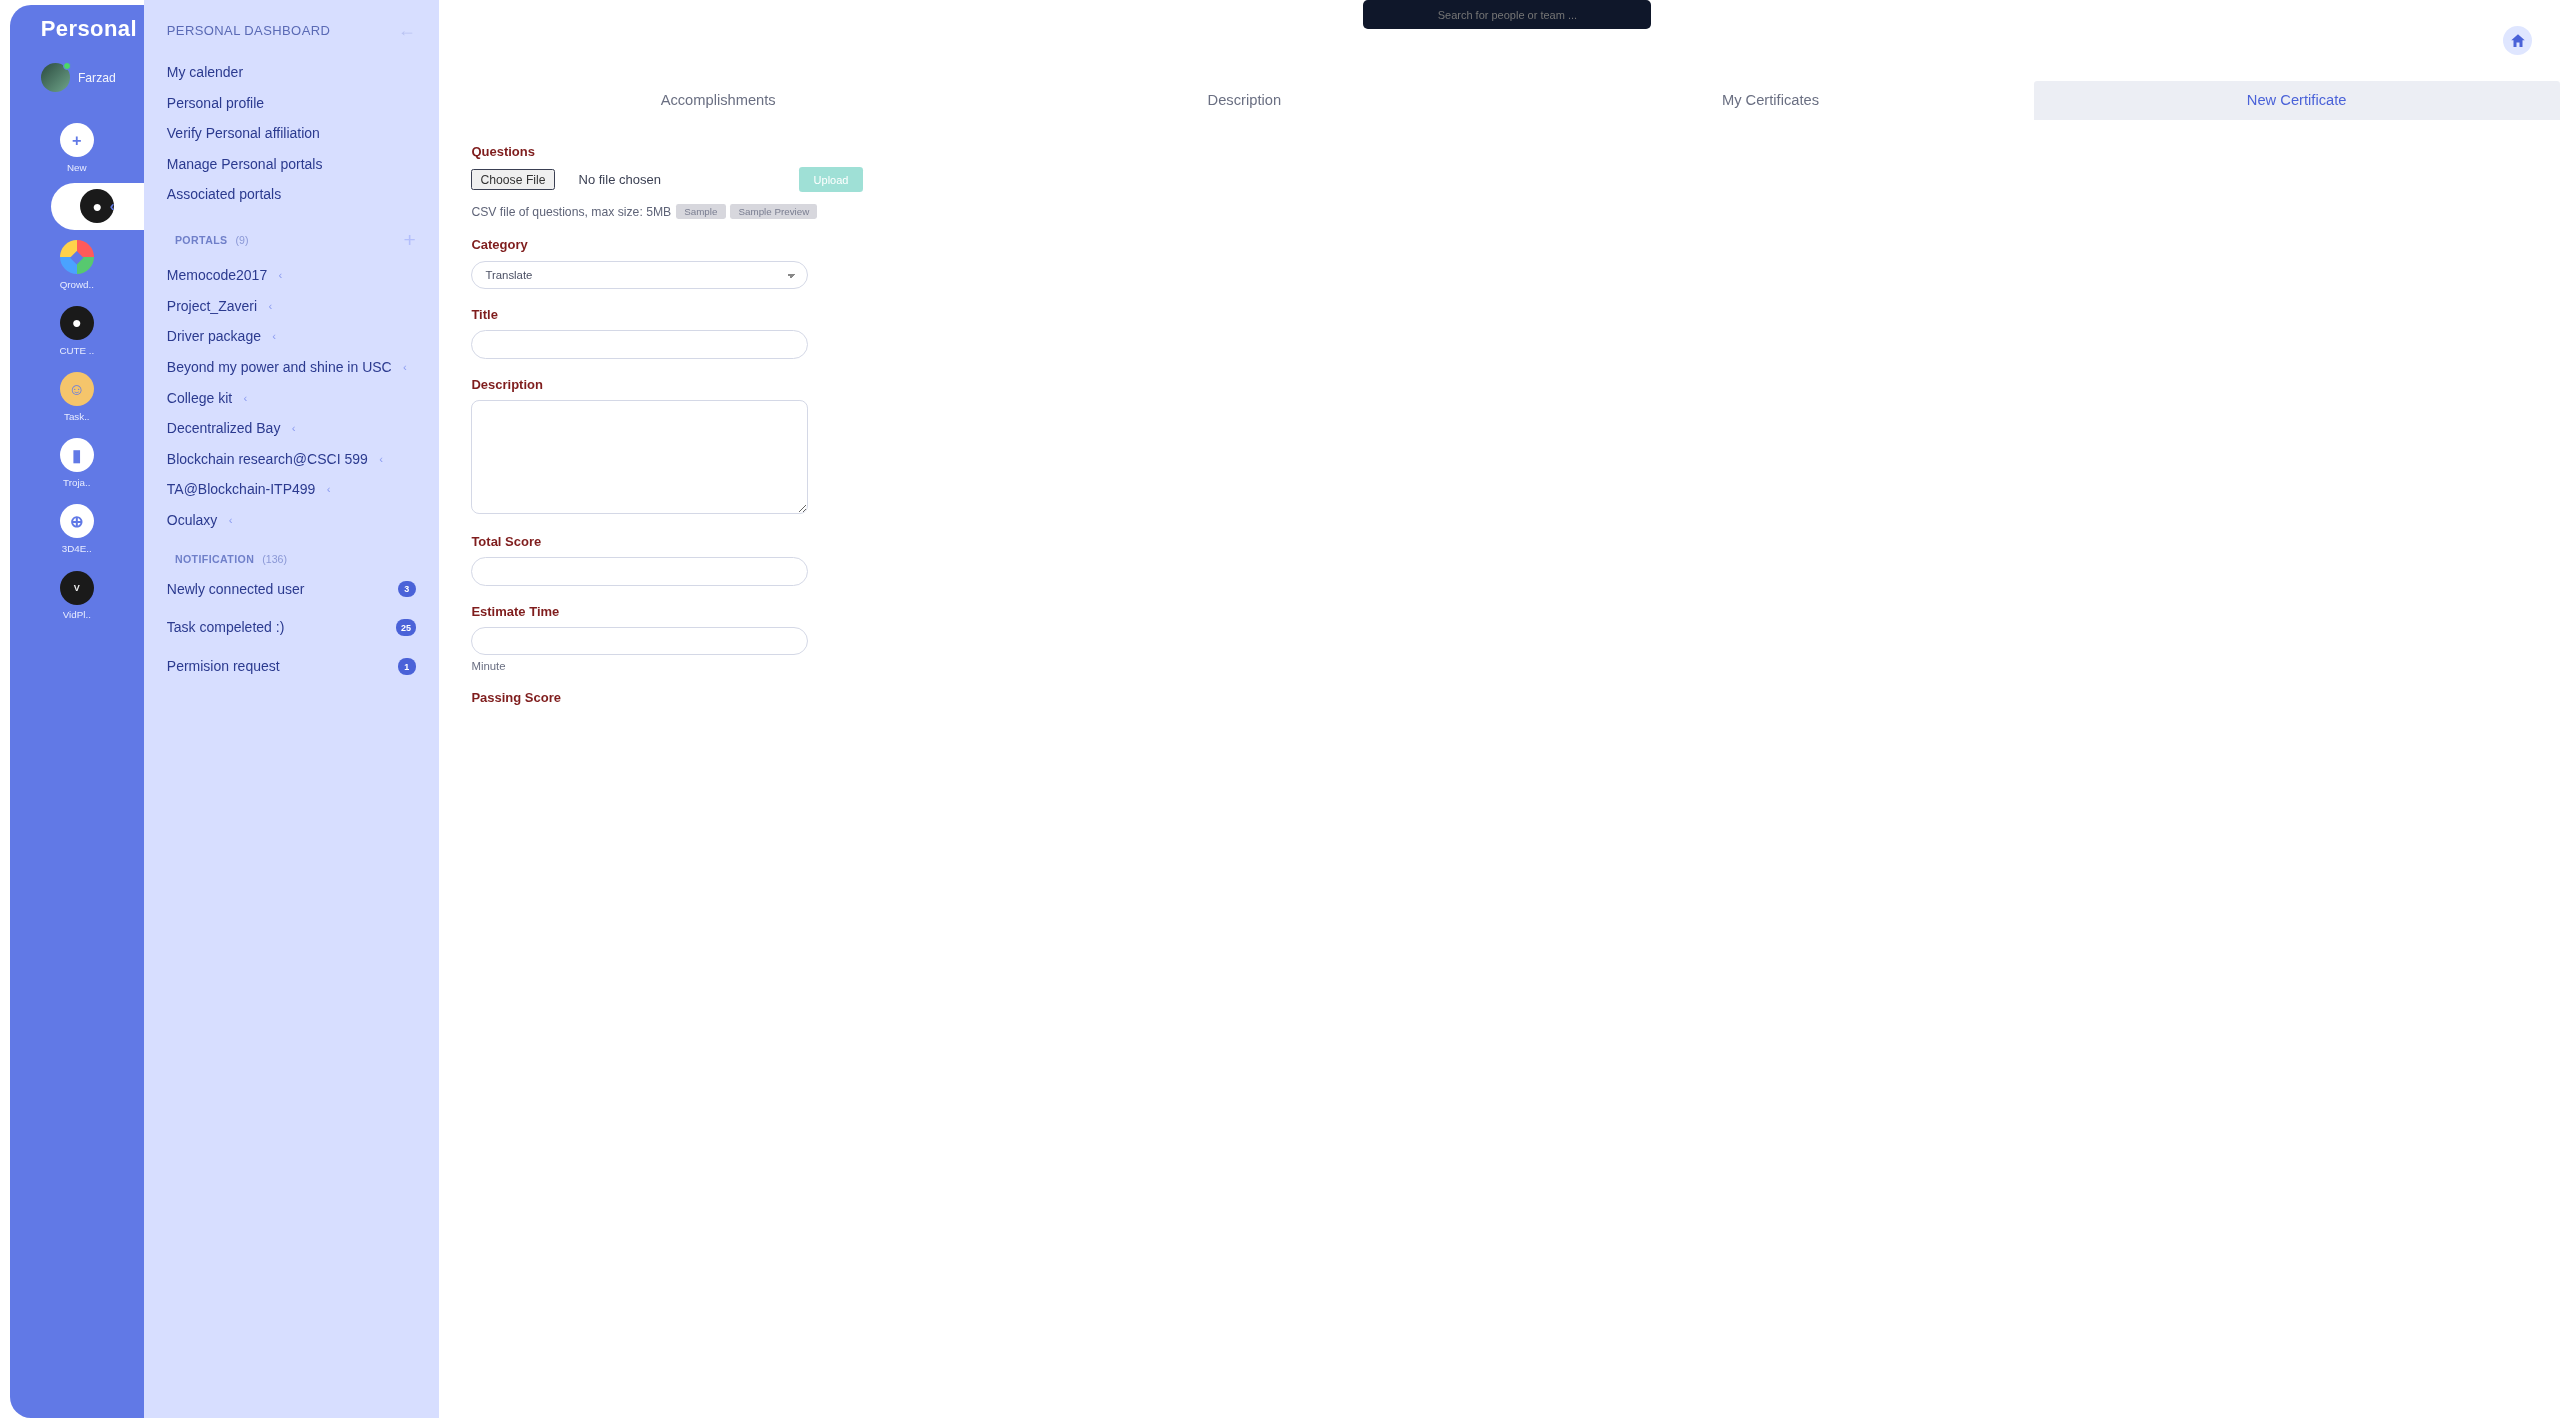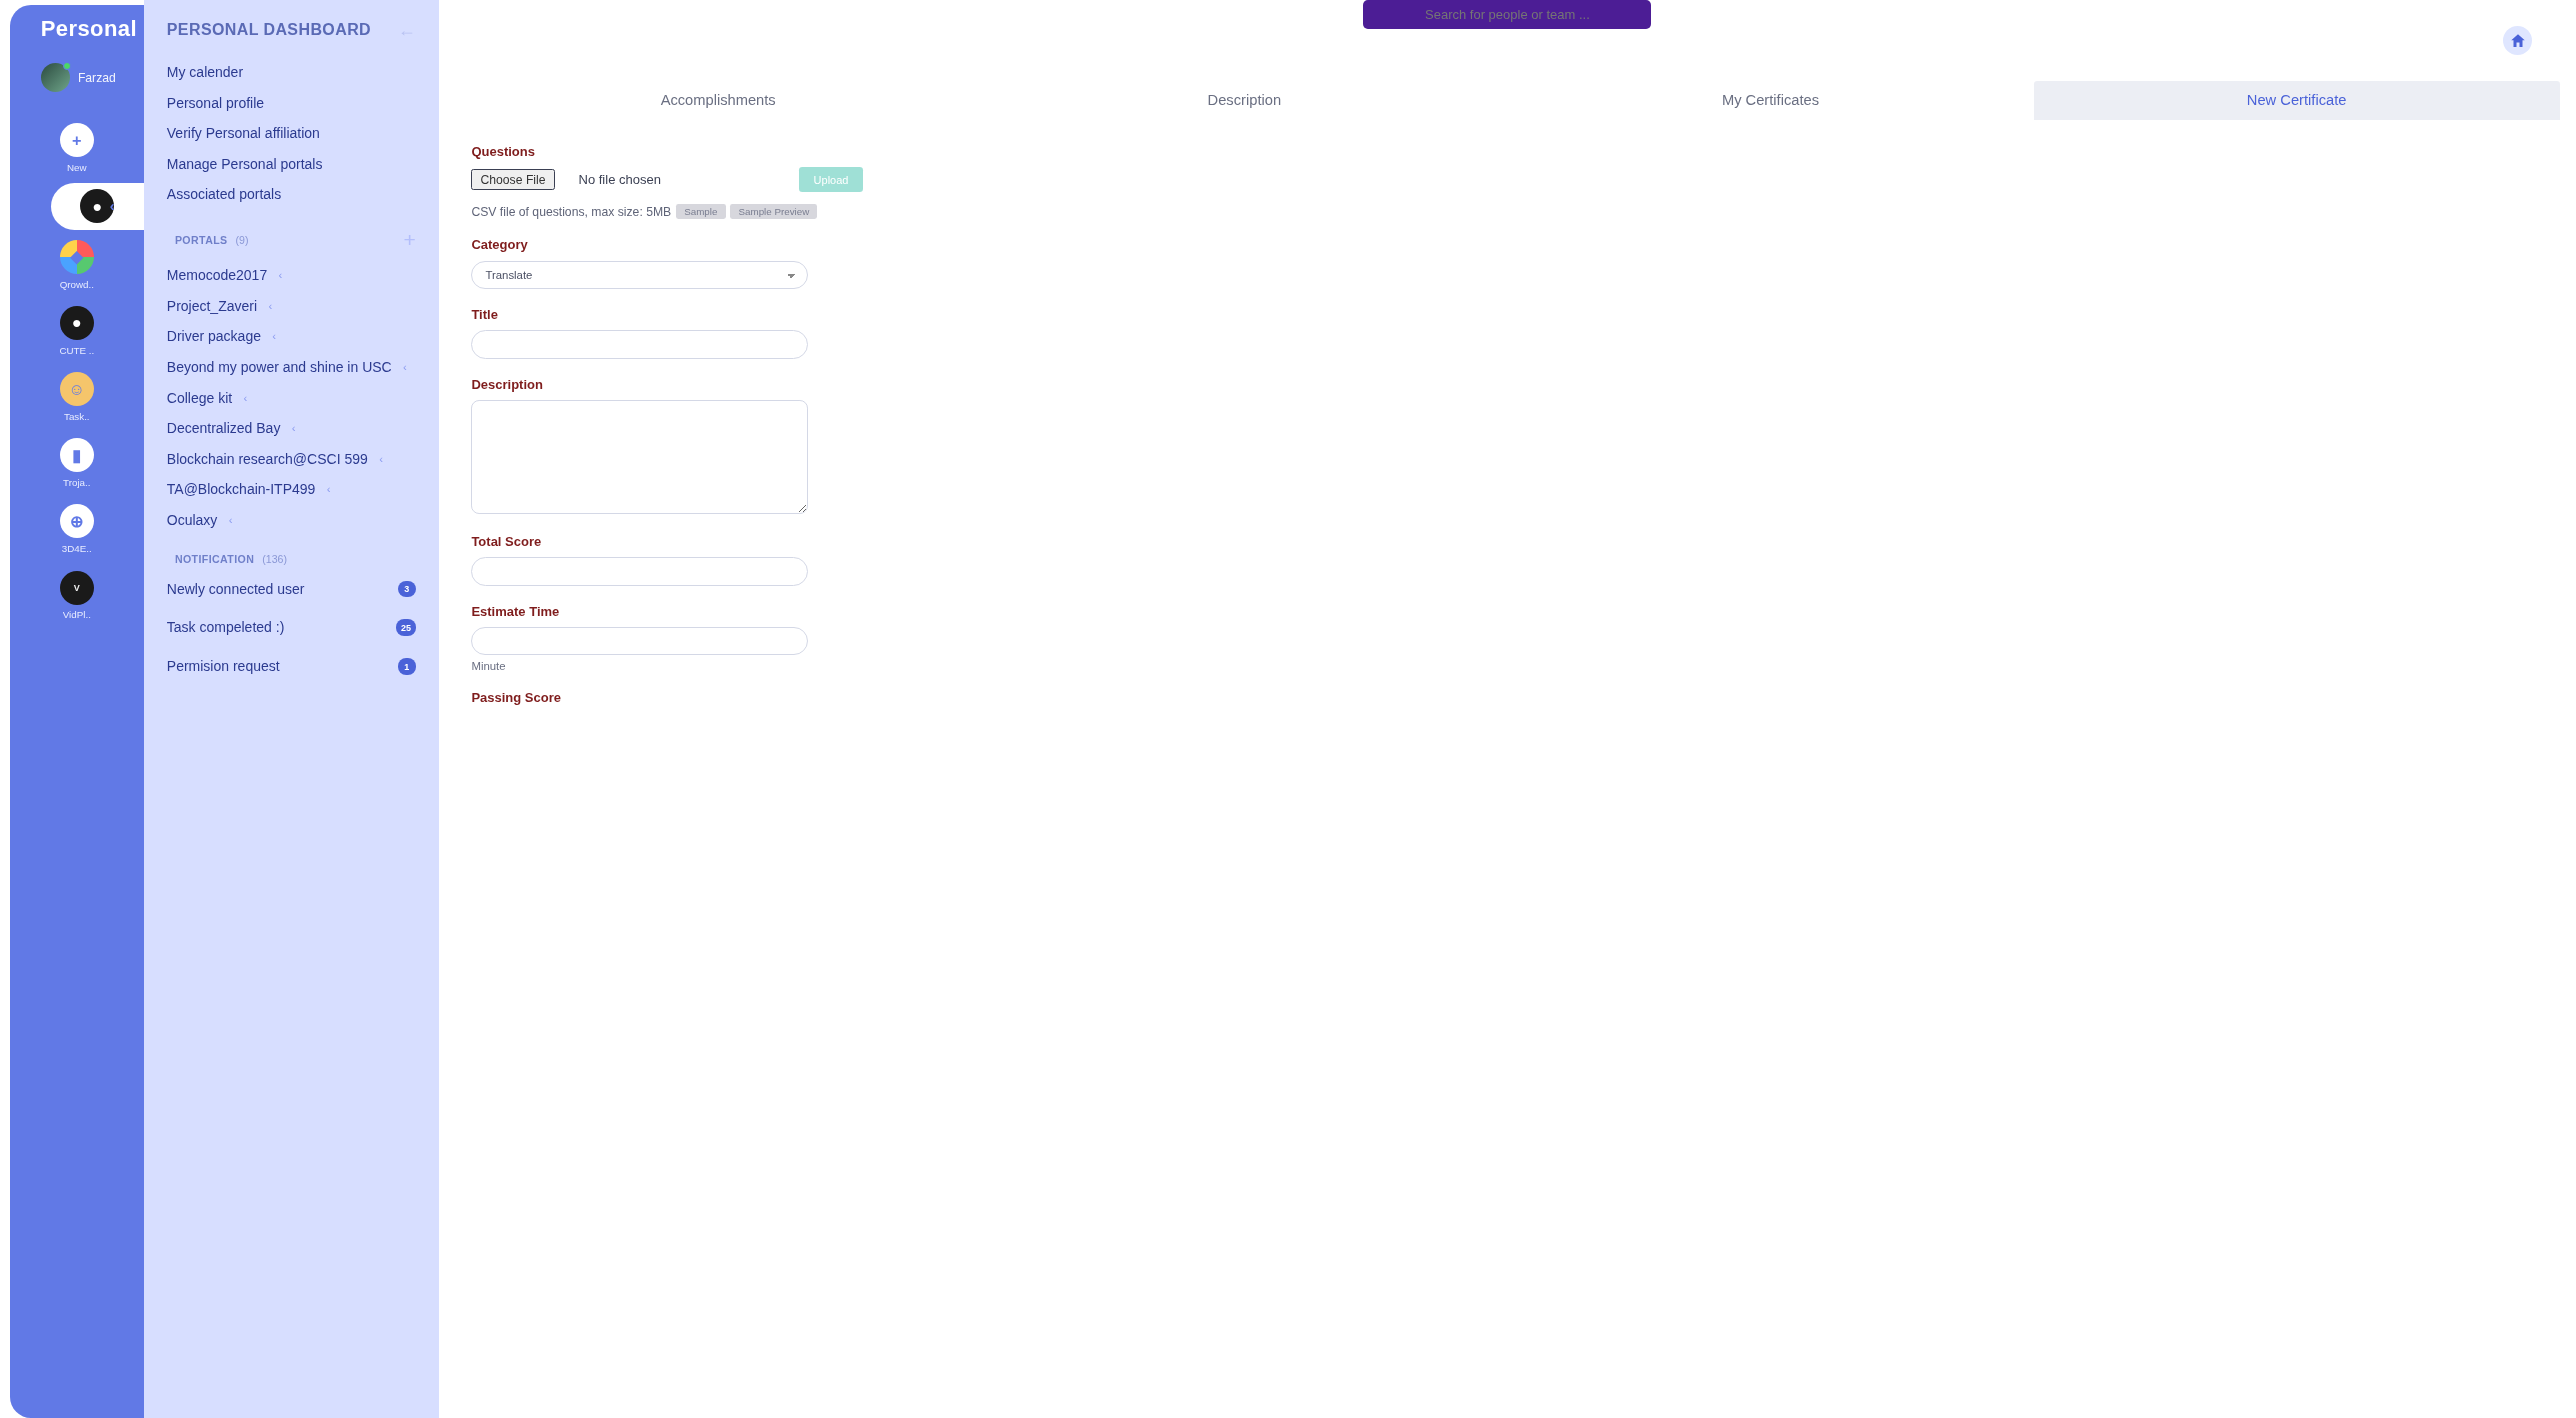--- a/index.html
+++ b/index.html
@@ -45,36 +45,36 @@
 .rail-chev { font-size: 14.7px; font-weight: 700; }
 
 
 .side {
   width: 295px;
   background: #d7deff;
   padding: 19.5px 23px;
   color: #2b3a8f;
 }
 .side-head { display: flex; align-items: center; justify-content: space-between; margin-bottom: 16.3px; }
-.side-head-title { font-size: 16px; font-weight: 700; color: #5a6ab5; letter-spacing: 0.4px; }
+.side-head-title { font-size: 13px; font-weight: 400; color: #5a6ab5; letter-spacing: 0.4px; }
 .side-back { font-size: 18px; color: #b9c3f2; cursor: pointer; }
 .side-list { list-style: none; }
 .side-list li { padding: 7.3px 0; font-size: 14px; font-weight: 500; color: #2b3a8f; cursor: pointer; display: flex; align-items: center; gap: 11.4px; }
 .side-list li .chev { color: #8c9cf0; font-size: 11.4px; }
 .section-head { display:flex; align-items:center; justify-content:space-between; margin-top:18px; margin-bottom:8.1px; padding-left:8.1px; }
 .section-title { font-size: 10.6px; font-weight: 700; color: #6f7fc9; letter-spacing: 0.4px; }
 .section-count { color: #8b98d6; font-size:10.6px; margin-left:4.9px; }
 .section-add { font-size: 21px; color: #b3befb; cursor:pointer; font-weight:300; }
 .notif-row { display:flex; align-items:flex-start; justify-content:space-between; padding:7.3px 0; font-size:14px; font-weight:500; color:#2b3a8f; cursor:pointer;margin-top:8px; }
 .badge { background:#4a62d8; color:#fff; border-radius:8.1px; min-width:18px; height:16.3px; display:flex; align-items:center; justify-content:center; font-size:9px; font-weight:600; padding:0 4.9px; }
 
 
 .main { flex: 1; padding: 0 16.3px 33px; position:relative; }
 .topbar { display:flex; justify-content:center; padding:0; position:relative; height:31px; }
-.search { width:288px; height:29px; background:#4c1d95; border:none; border-radius:4.9px; text-align:center; font-size:13px; color:#9aa0b5; outline:none; }
+.search { width:288px; height:29px; background:#0f172a; border:none; border-radius:4.9px; text-align:center; font-size:11px; color:#9aa0b5; outline:none; }
 .home-badge { position:absolute; right:44px; top:26px; width:29px; height:29px; border-radius:50%; background:#dfe6ff; display:flex; align-items:center; justify-content:center; cursor:pointer; }
 .home-badge svg { width:18px; height:18px; fill:#4a62d8; }
 
 .tabs { display:flex; margin-top:50px; }
 .tab { flex:1; text-align:center; padding:11.4px 0; font-size:14.7px; font-weight:500; color:#6a6f82; cursor:pointer; }
 .tab.active { background:#eceef4; color:#4a62d8; border-radius:3.3px 3.3px 0 0; }
 
 .form { padding: 24.4px 16.3px 0 16.3px; max-width: 782px; }
 .form-section { margin-bottom: 18px; }
 .form-label { font-size: 13px; font-weight: 700; color: #7f1d1d; margin-bottom: 8.1px; display:block; }

